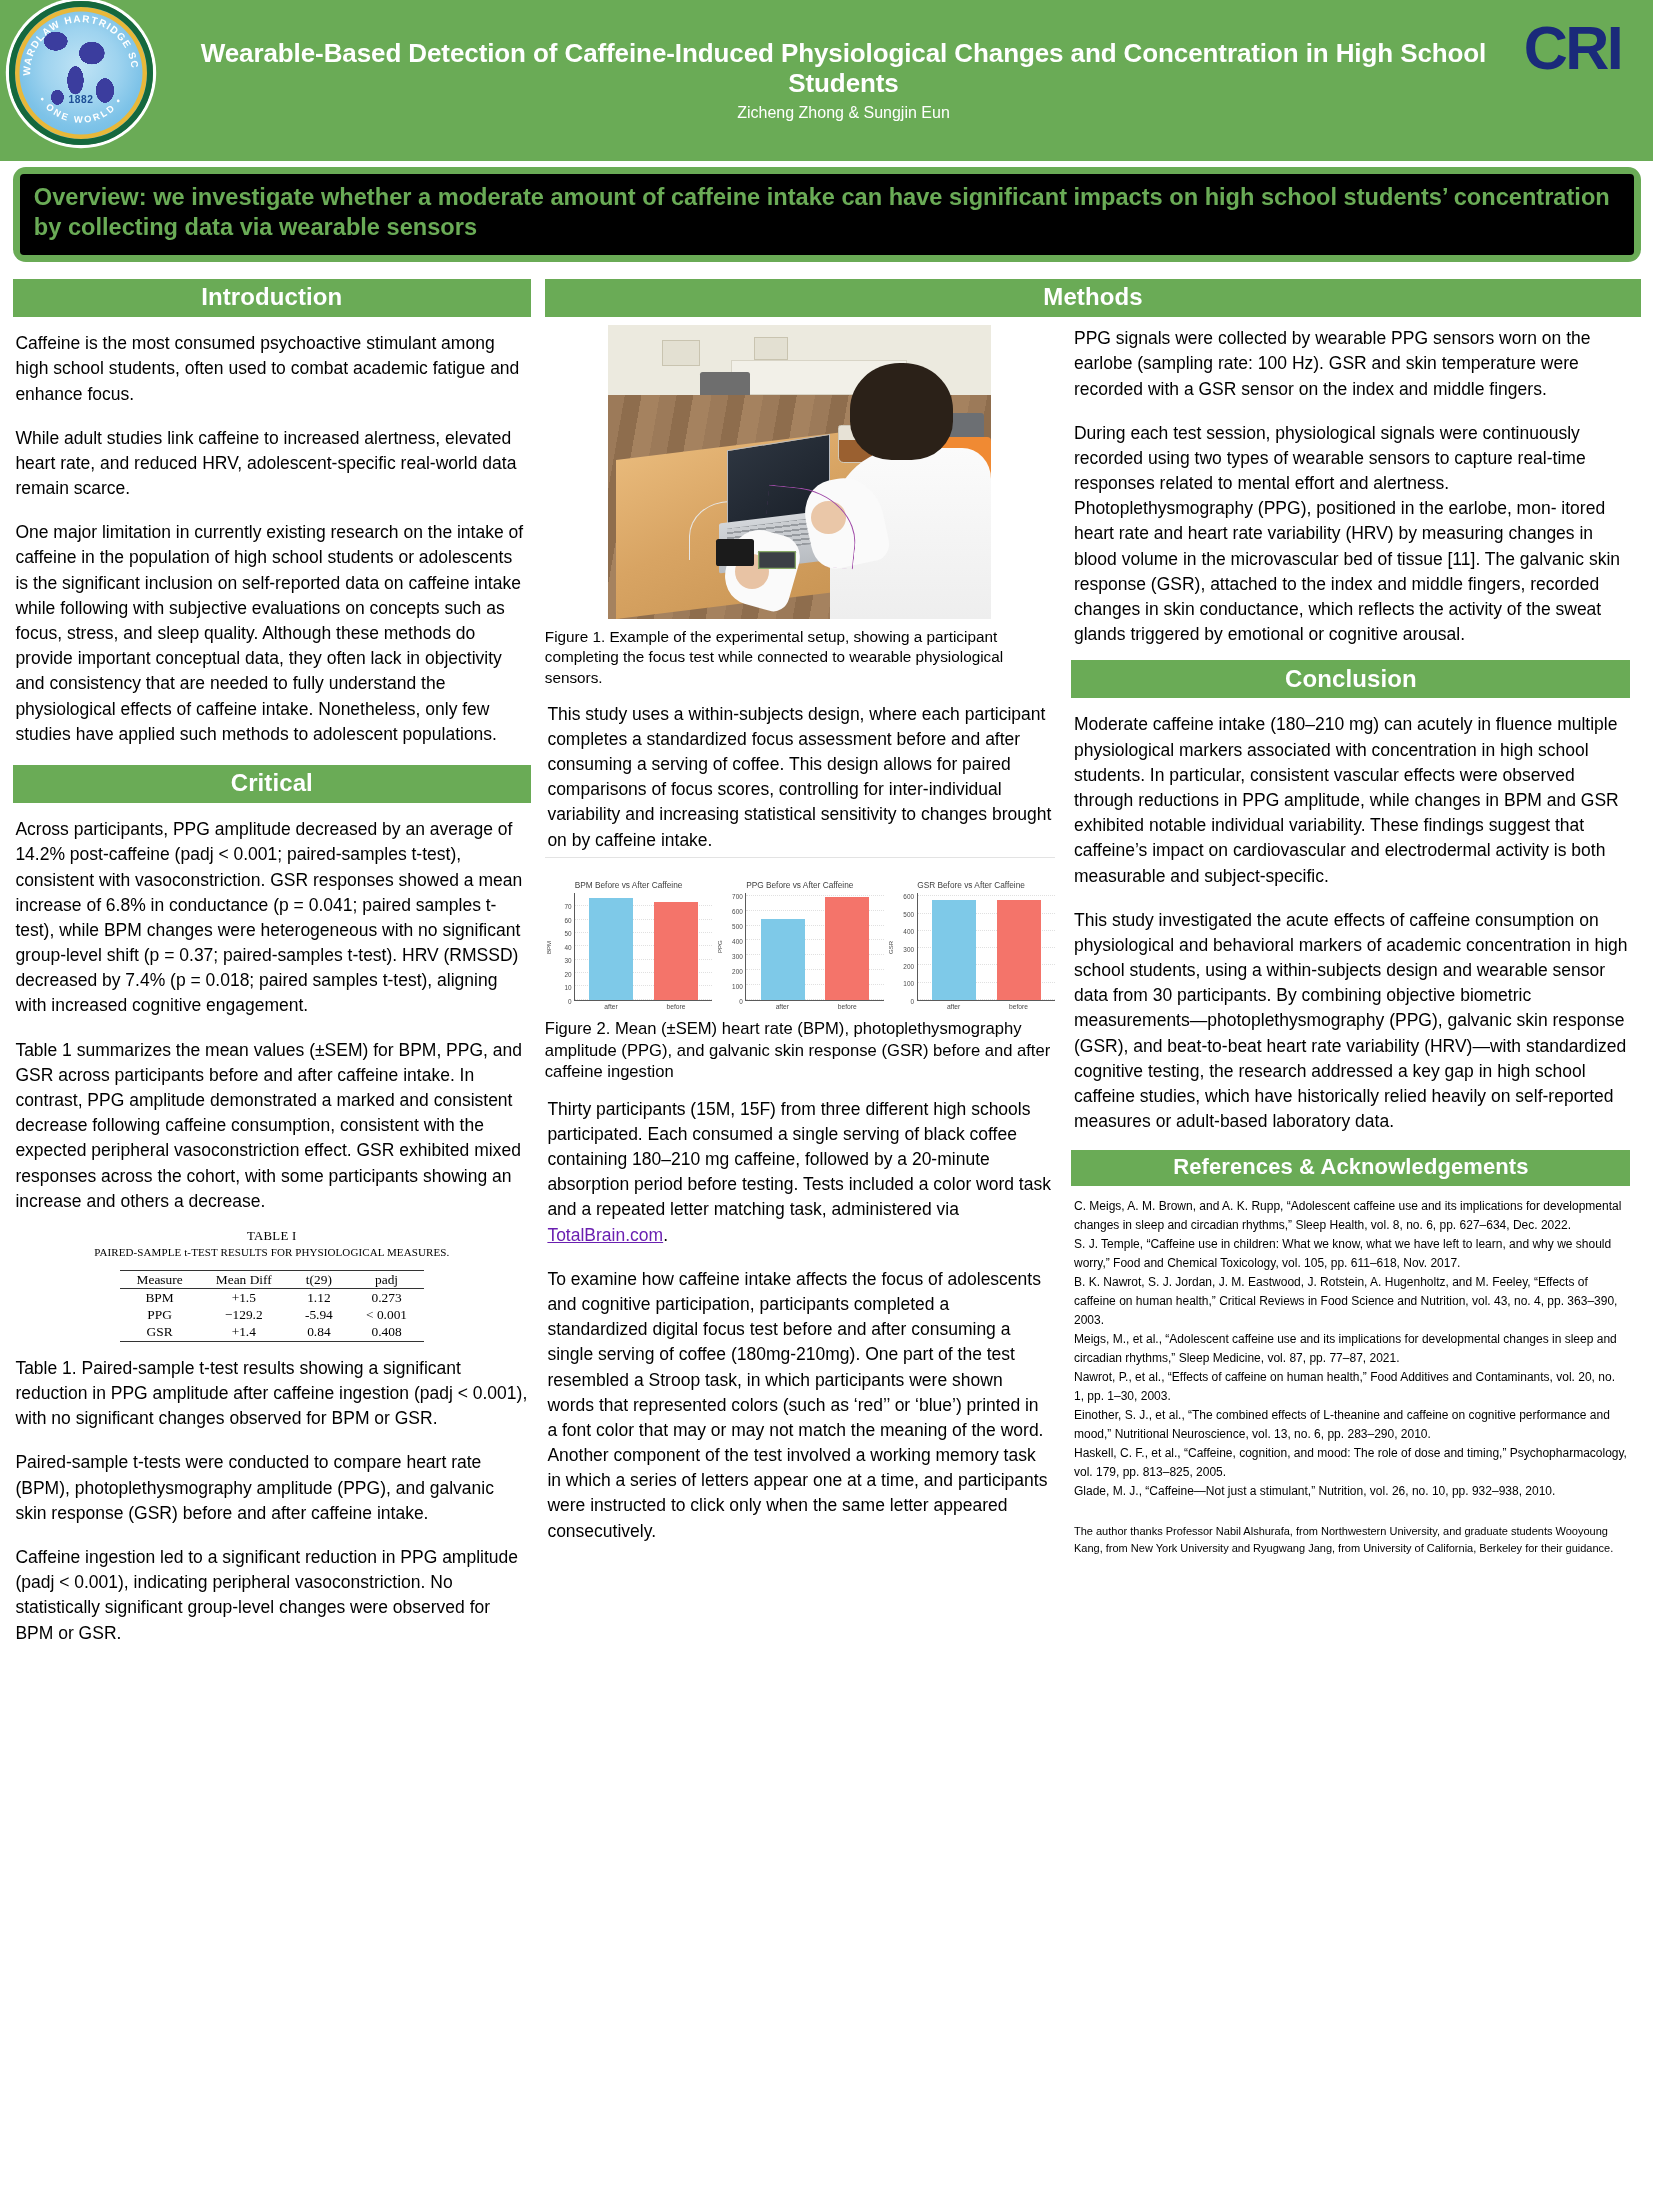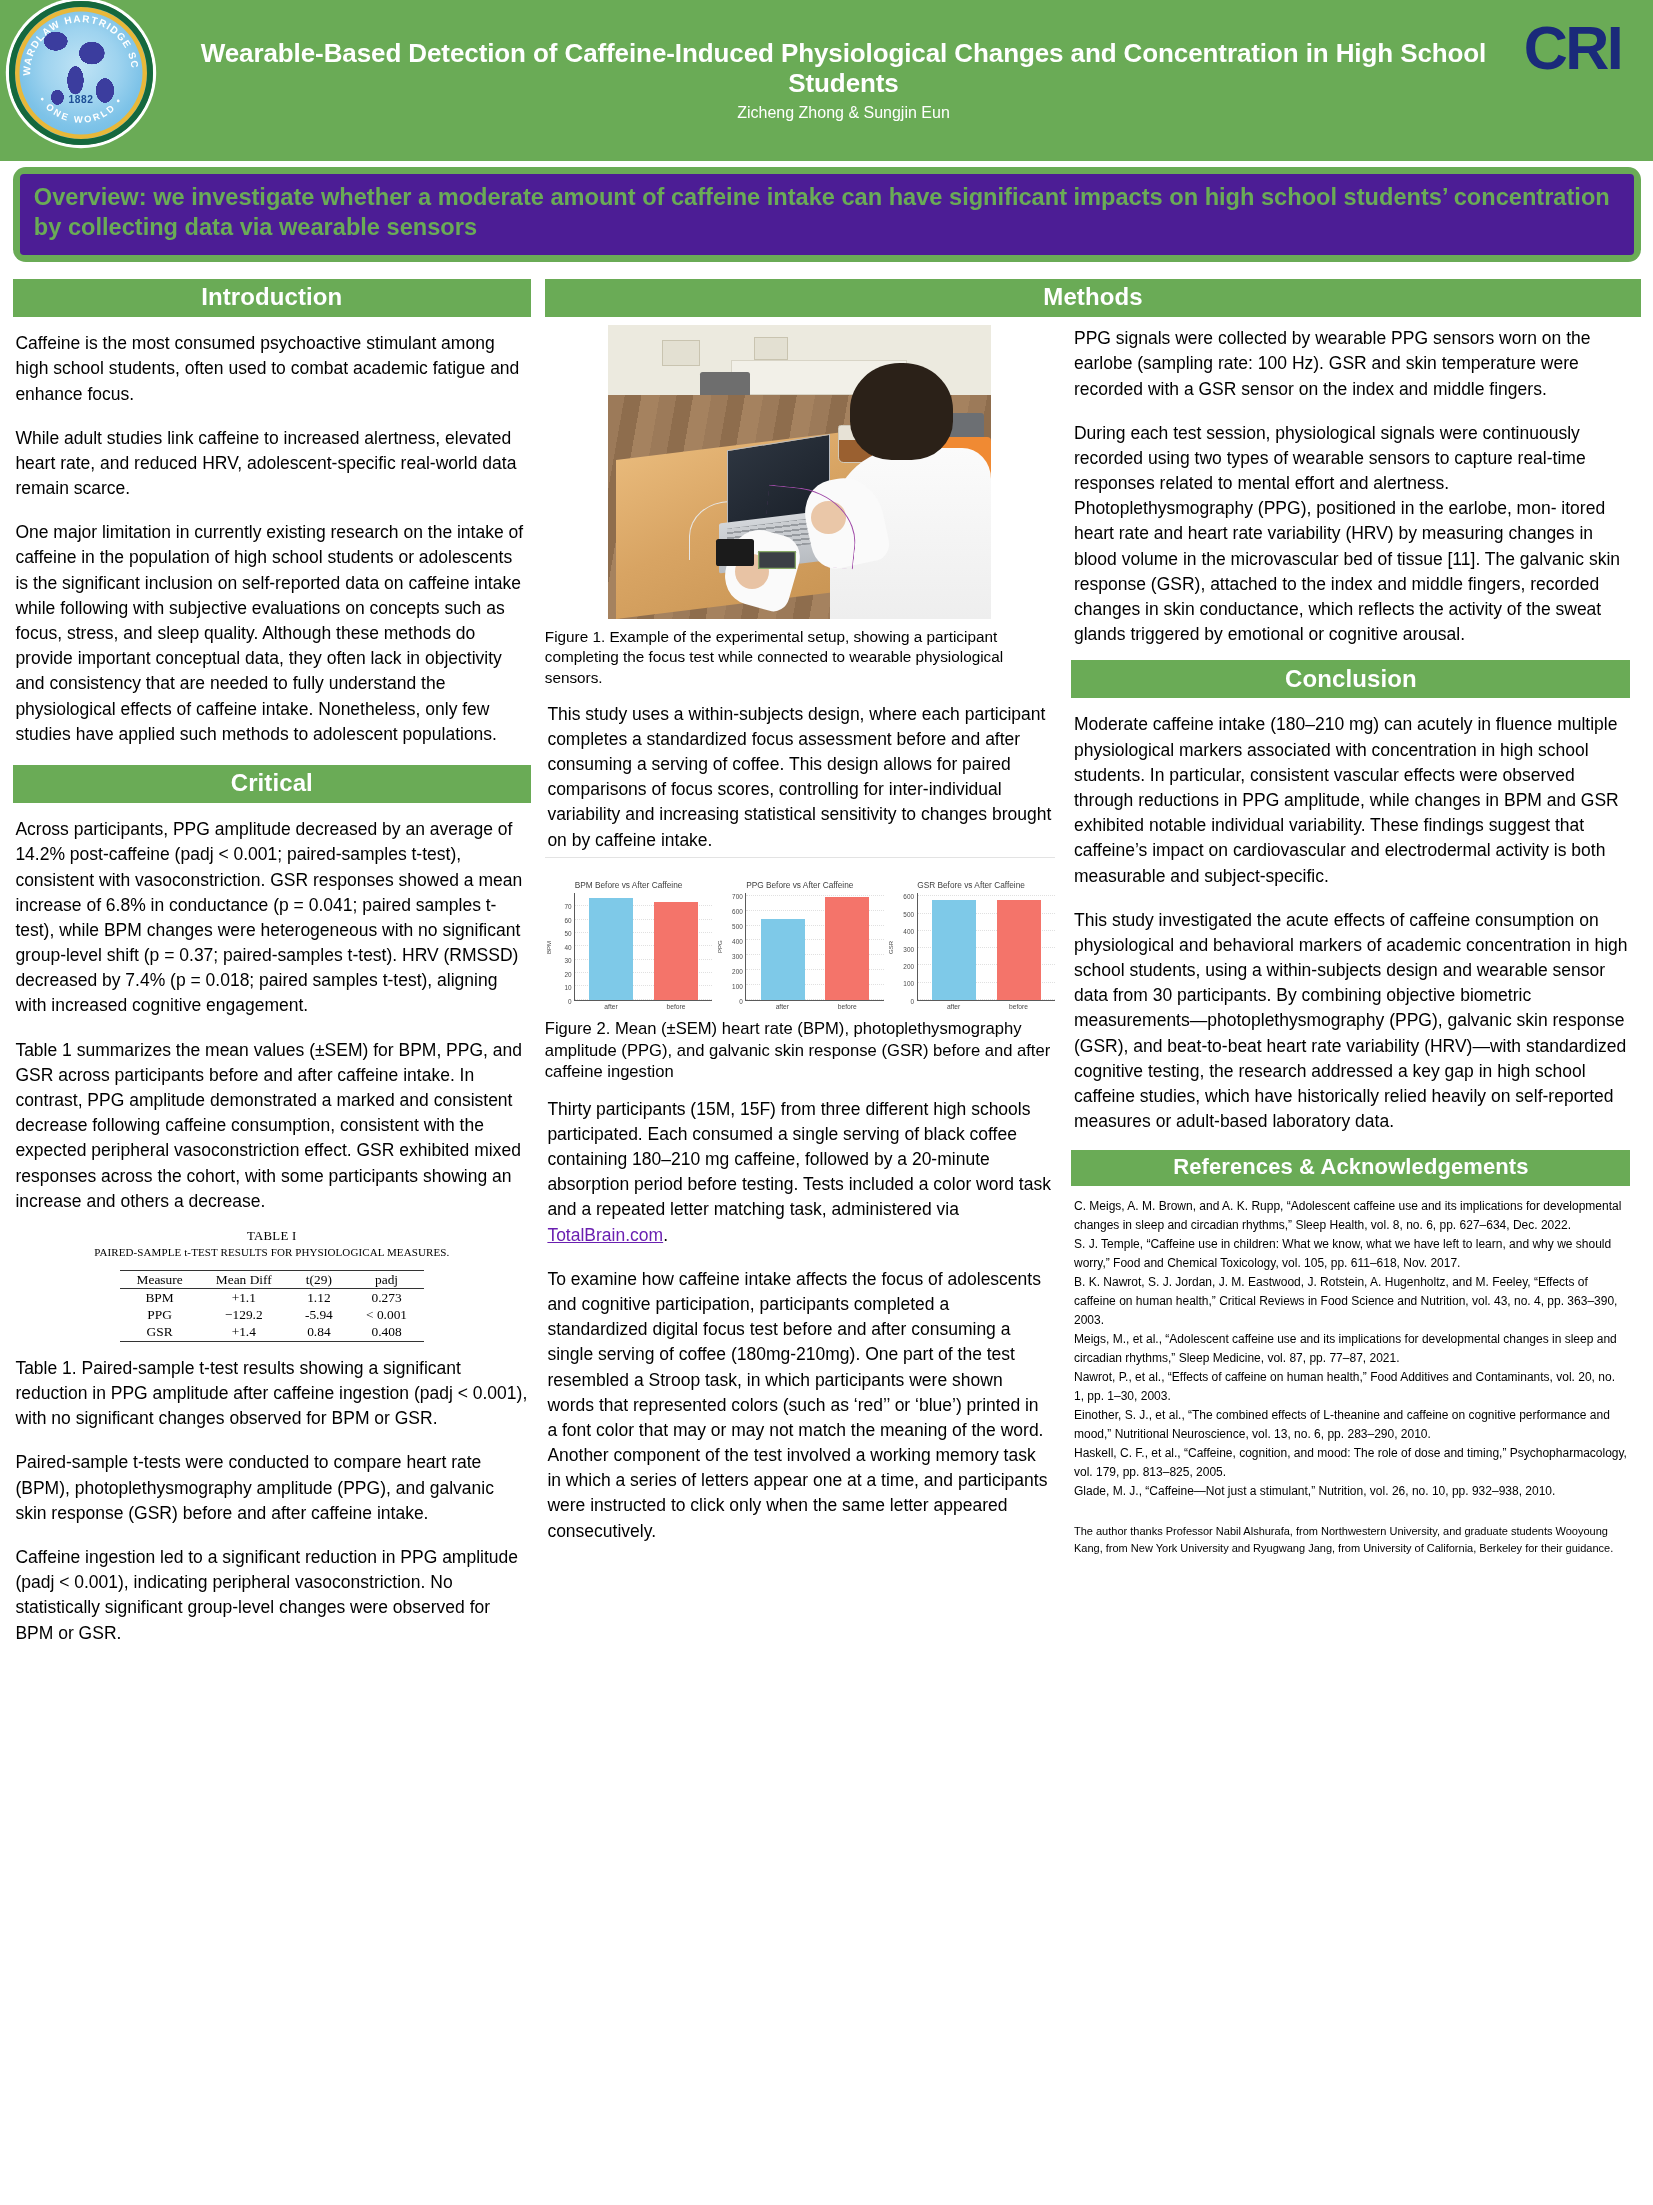--- a/index.html
+++ b/index.html
@@ -60,21 +60,21 @@
   }
 
   
   .overview-wrap{
     margin:5.7px 12.8px 0 12.8px;
     background:#6aab56;
     border-radius:12.8px;
     padding:7px;
   }
   .overview-box{
-    background:#4c1d95;
+    background:#000000;
     border-radius:3.8px;
     padding:9px 14px 12.8px 14px;
   }
   .overview-text{
     color:#6aab56; font-weight:bold; font-size:23.6px; line-height:1.27;
     margin:0;
   }
 
   
   .columns{
@@ -265,21 +265,21 @@
           <tr>
             <th>Measure</th>
             <th>Mean Diff</th>
             <th>t(29)</th>
             <th>padj</th>
           </tr>
         </thead>
         <tbody>
           <tr>
             <td>BPM</td>
-            <td>+1.1</td>
+            <td>+1.5</td>
             <td>1.12</td>
             <td>0.273</td>
           </tr>
           <tr>
             <td>PPG</td>
             <td>−129.2</td>
             <td>-5.94</td>
             <td>&lt; 0.001</td>
           </tr>
           <tr>

